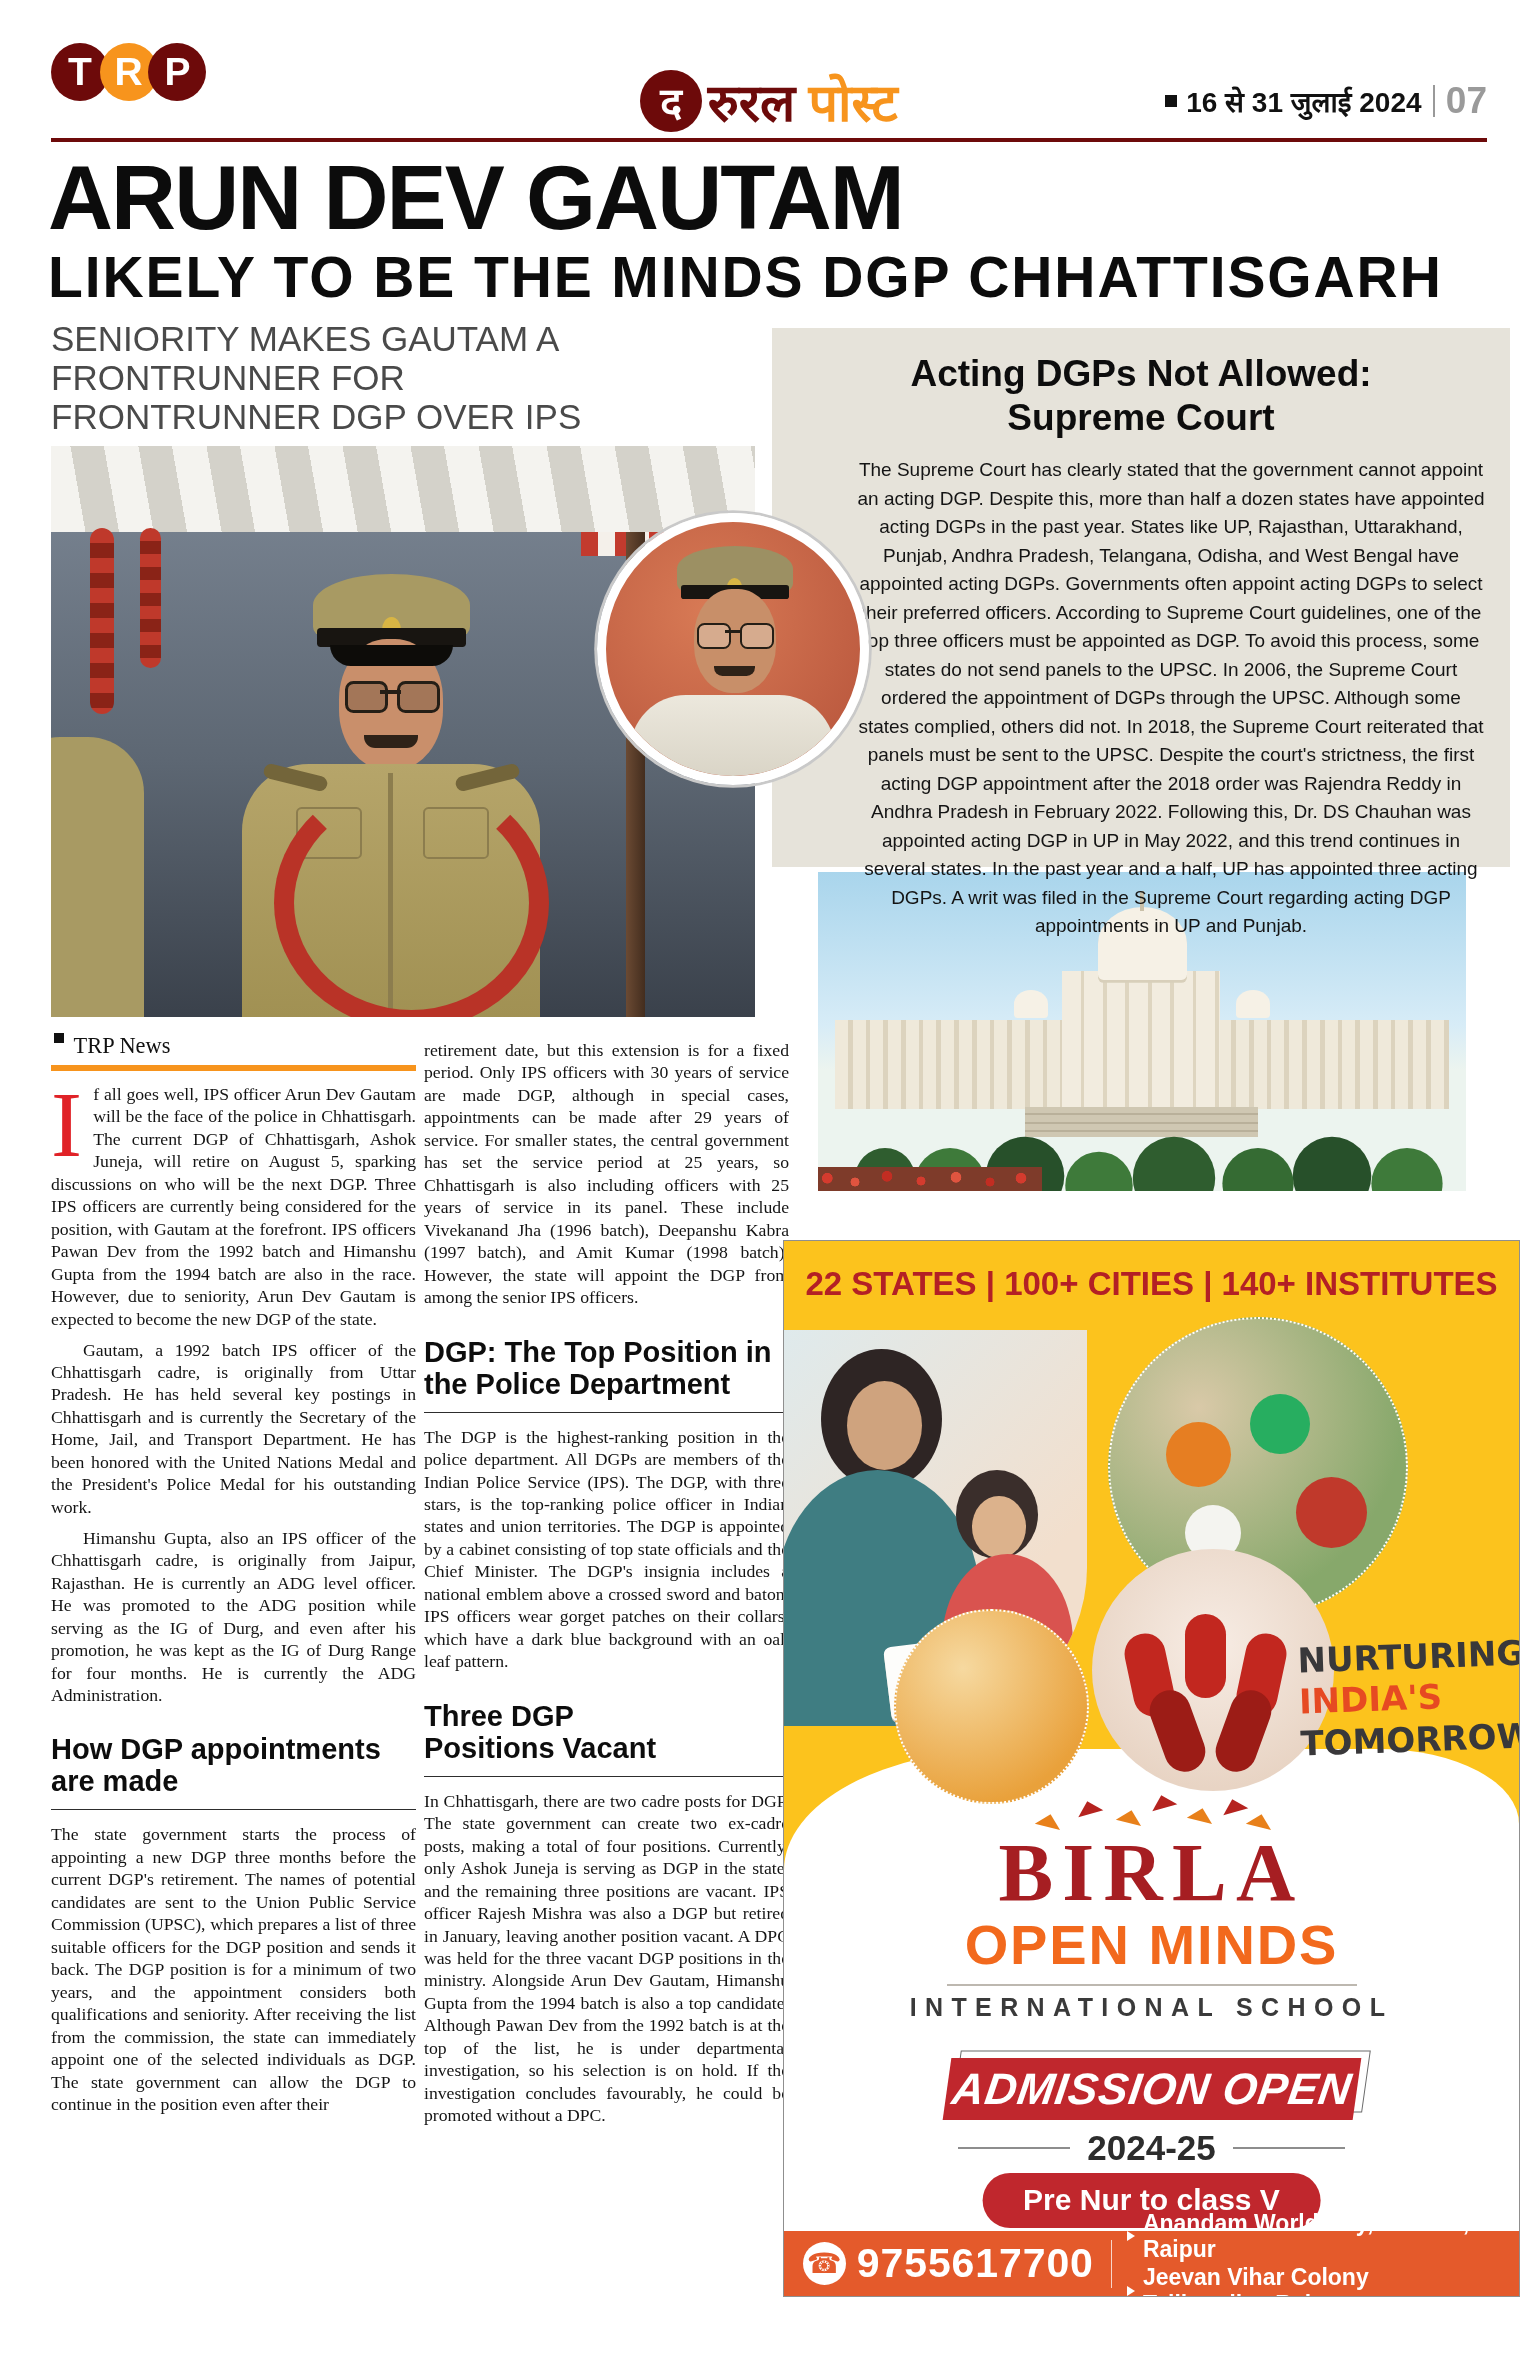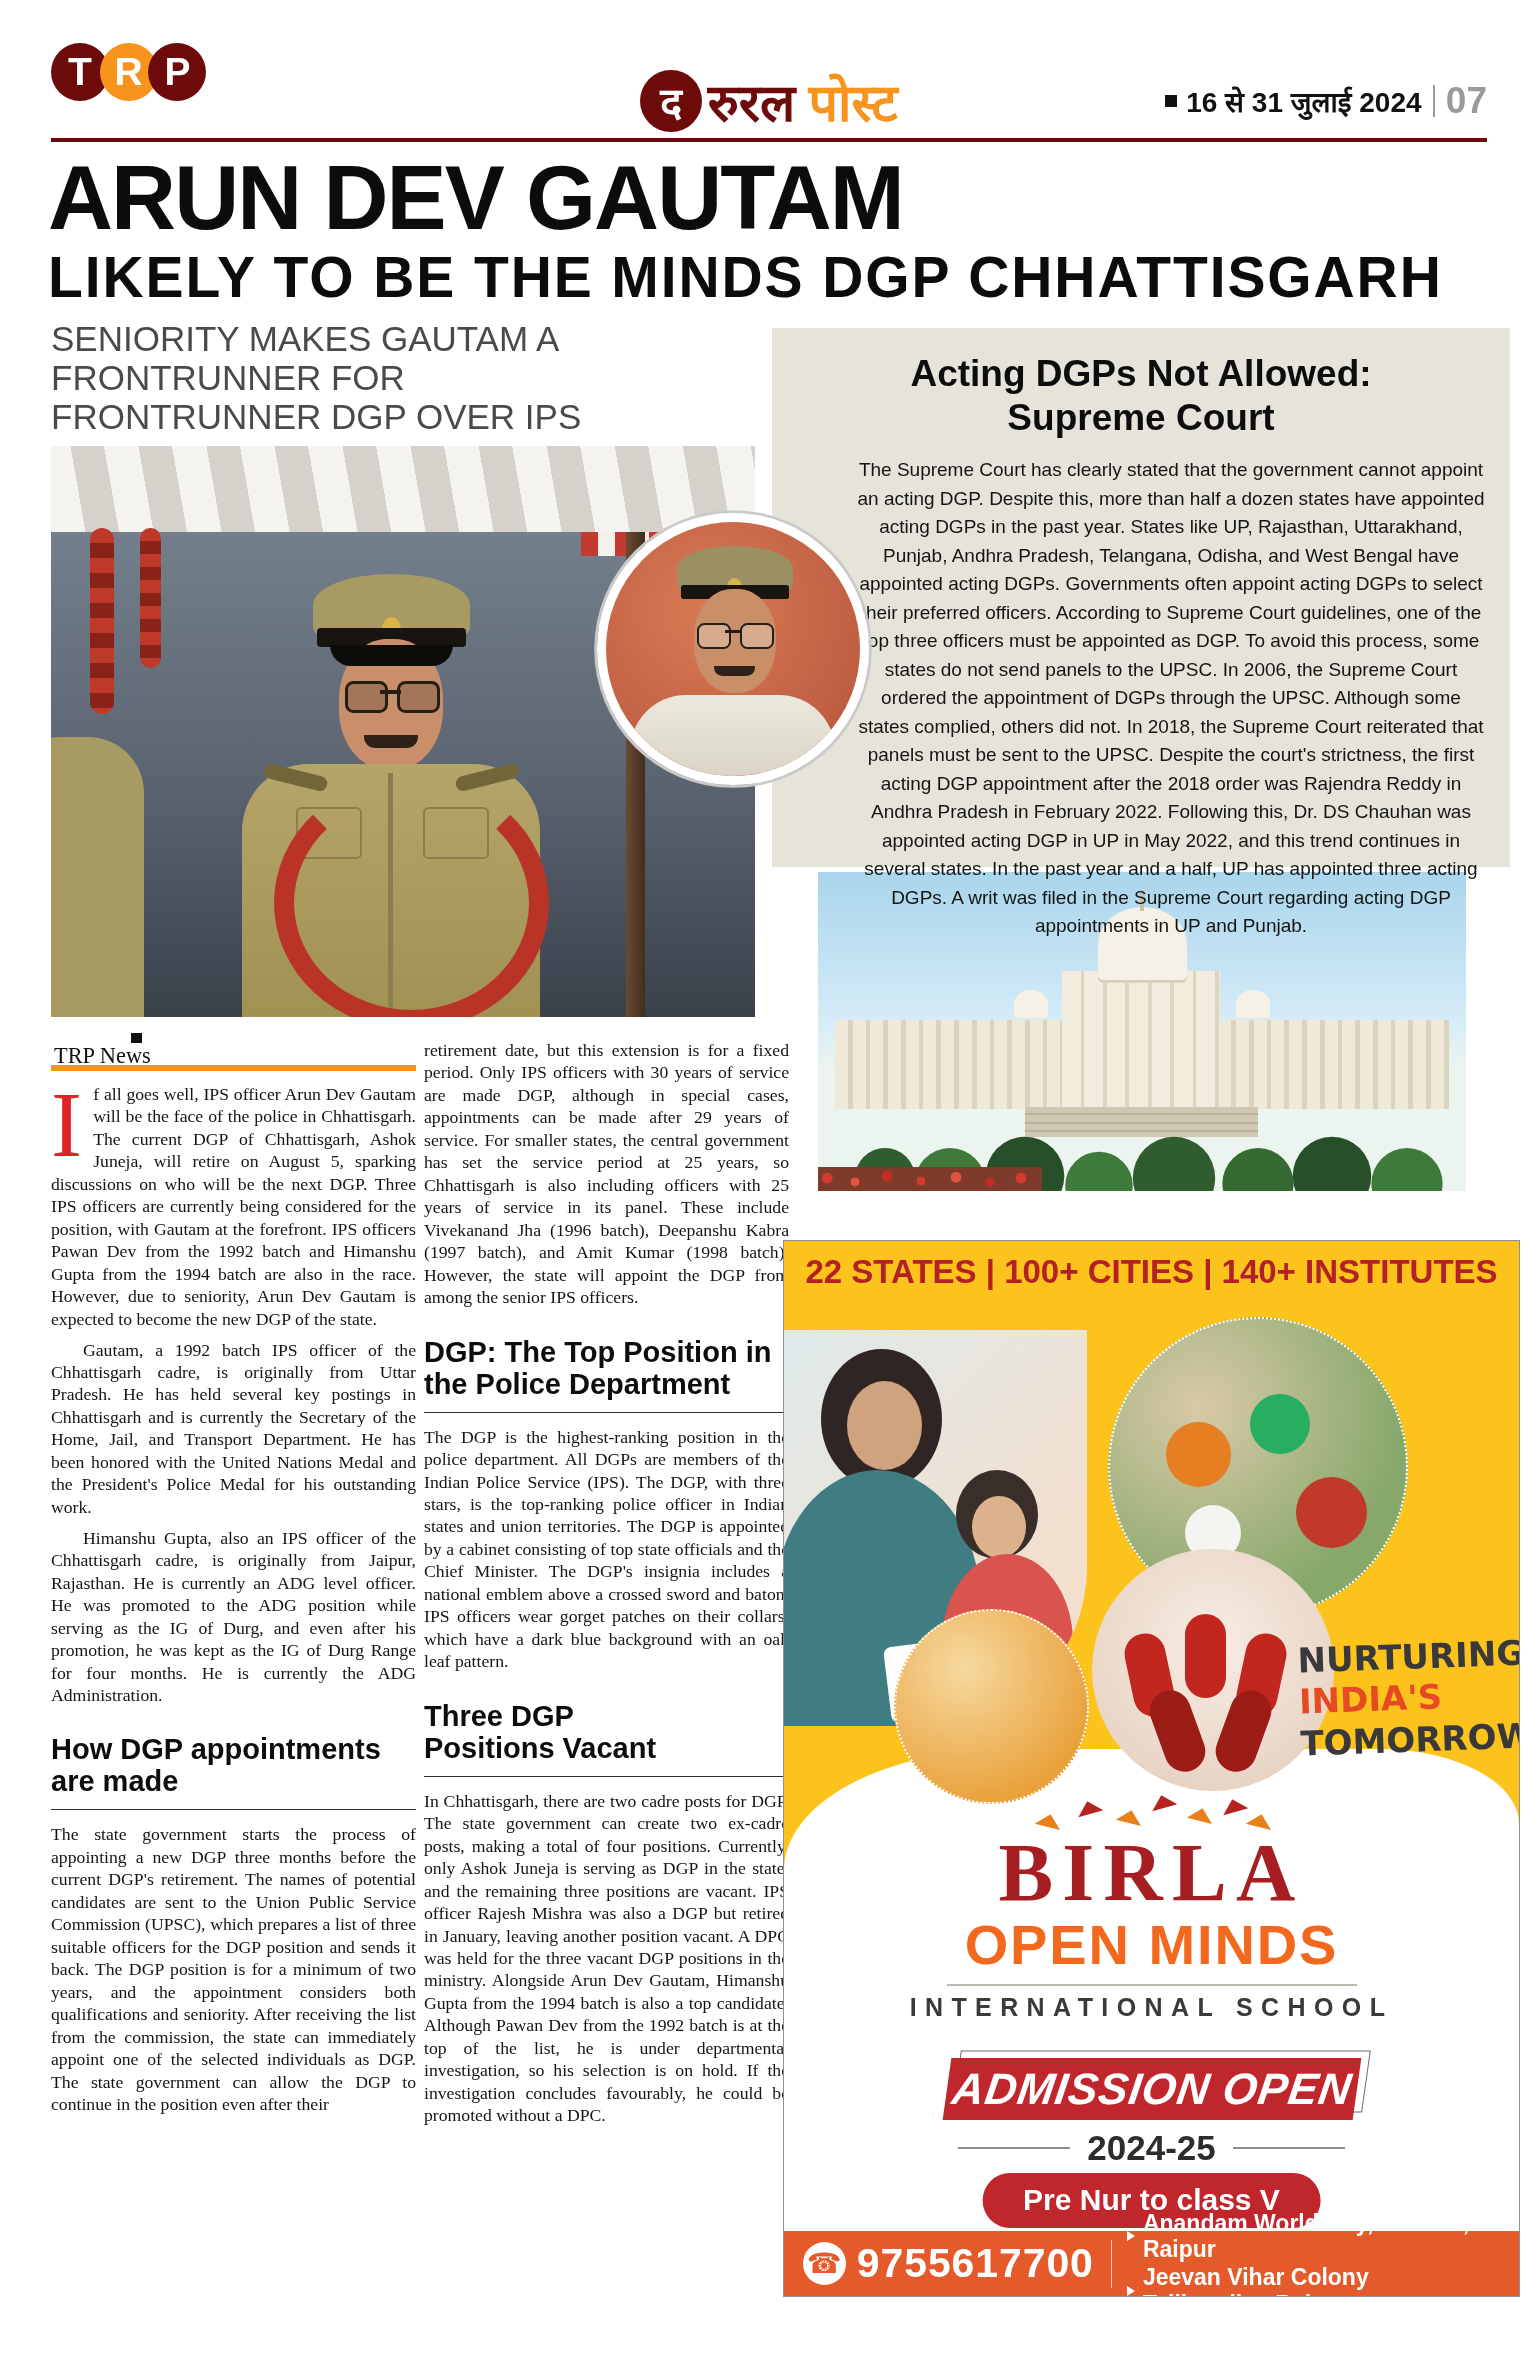--- a/index.html
+++ b/index.html
@@ -107,37 +107,37 @@
   .c-flowers{position:absolute;left:0;bottom:0;width:224px;height:24px;
       background:radial-gradient(circle 5.6px at 9.3px 11.2px,#d43b2e 90%,transparent),
                  radial-gradient(circle 4.7px at 37px 15px,#e0543f 90%,transparent),
                  radial-gradient(circle 5.6px at 69px 9.3px,#c22d22 90%,transparent),
                  radial-gradient(circle 4.7px at 103px 14px,#d43b2e 90%,transparent),
                  radial-gradient(circle 5.6px at 138px 10.3px,#e0543f 90%,transparent),
                  radial-gradient(circle 4.7px at 172px 15px,#c22d22 90%,transparent),
                  radial-gradient(circle 5.6px at 203px 11.2px,#d43b2e 90%,transparent),#7e3b2a;}
 
   
-  .byline{position:absolute;left:54px;top:1033px;display:flex;align-items:flex-end;font-size:22.4px;flex-direction:column;}
+  .byline{position:absolute;left:54px;top:1033px;display:flex;align-items:flex-start;font-size:22.4px;}
   .byline .sq{width:10.3px;height:10.3px;}
   .orange-rule{position:absolute;left:51px;top:1065px;width:365px;height:5.6px;background:#f7941d;}
   .col{position:absolute;width:365px;font-size:17.7px;line-height:1.27;text-align:justify;color:#141414;}
   .col p{margin:0 0 8.4px 0;}
   .col1{left:51px;top:1083px;height:1286px;overflow:hidden;}
   .col2{left:424px;top:1039px;height:1333px;overflow:hidden;}
   .indent{text-indent:32px;}
   .dropcap{float:left;color:#e02227;font-size:93px;line-height:.78;padding:5.6px 11.2px 0 0;font-family:"Liberation Serif",serif;}
   .sec-h{font-family:"Liberation Sans",sans-serif;font-weight:bold;font-size:29px;line-height:1.1;color:#0d0d0d;
       border-bottom:1.9px solid #2d2d2d;padding-bottom:11.2px;margin:28px 0 13px 0;text-align:left;}
   .sec-h span{display:block;}
 
   
   .ad{position:absolute;left:783px;top:1240px;width:735px;height:1055px;background:#fcc31d;
       border:0.9px solid #8f8f8f;overflow:hidden;font-family:"Liberation Sans",sans-serif;}
-  .ad-banner{margin-top:12px;text-align:center;font-weight:bold;font-size:33px;color:#b32025;letter-spacing:0;}
+  .ad-banner{margin-top:24px;text-align:center;font-weight:bold;font-size:33px;color:#b32025;letter-spacing:0;}
   .white-panel{position:absolute;left:0;top:508px;width:100%;height:482px;background:#fff;
       border-top-left-radius:224px 121px;border-top-right-radius:140px 75px;}
   .photo-mom{position:absolute;left:0;top:89px;width:303px;height:396px;overflow:hidden;
       background:linear-gradient(135deg,#dfeaec 0%,#f2dfcd 70%);border-bottom-right-radius:158px;}
   .mom-hair{position:absolute;left:37px;top:18.6px;width:121px;height:140px;border-radius:50%;background:#2e2524;}
   .mom-face{position:absolute;left:63px;top:51px;width:75px;height:89px;border-radius:50%;background:#cfa37e;}
   .mom-top{position:absolute;left:-9.3px;top:140px;width:205px;height:261px;border-radius:50% 50% 0 0;background:#3f7d82;}
   .kid-hair{position:absolute;left:172px;top:140px;width:82px;height:89px;border-radius:50%;background:#3a2e2b;}
   .kid-face{position:absolute;left:188px;top:166px;width:54px;height:62px;border-radius:50%;background:#dcb28c;}
   .kid-top{position:absolute;left:158px;top:224px;width:131px;height:177px;border-radius:50% 50% 0 0;background:#d9534f;}

